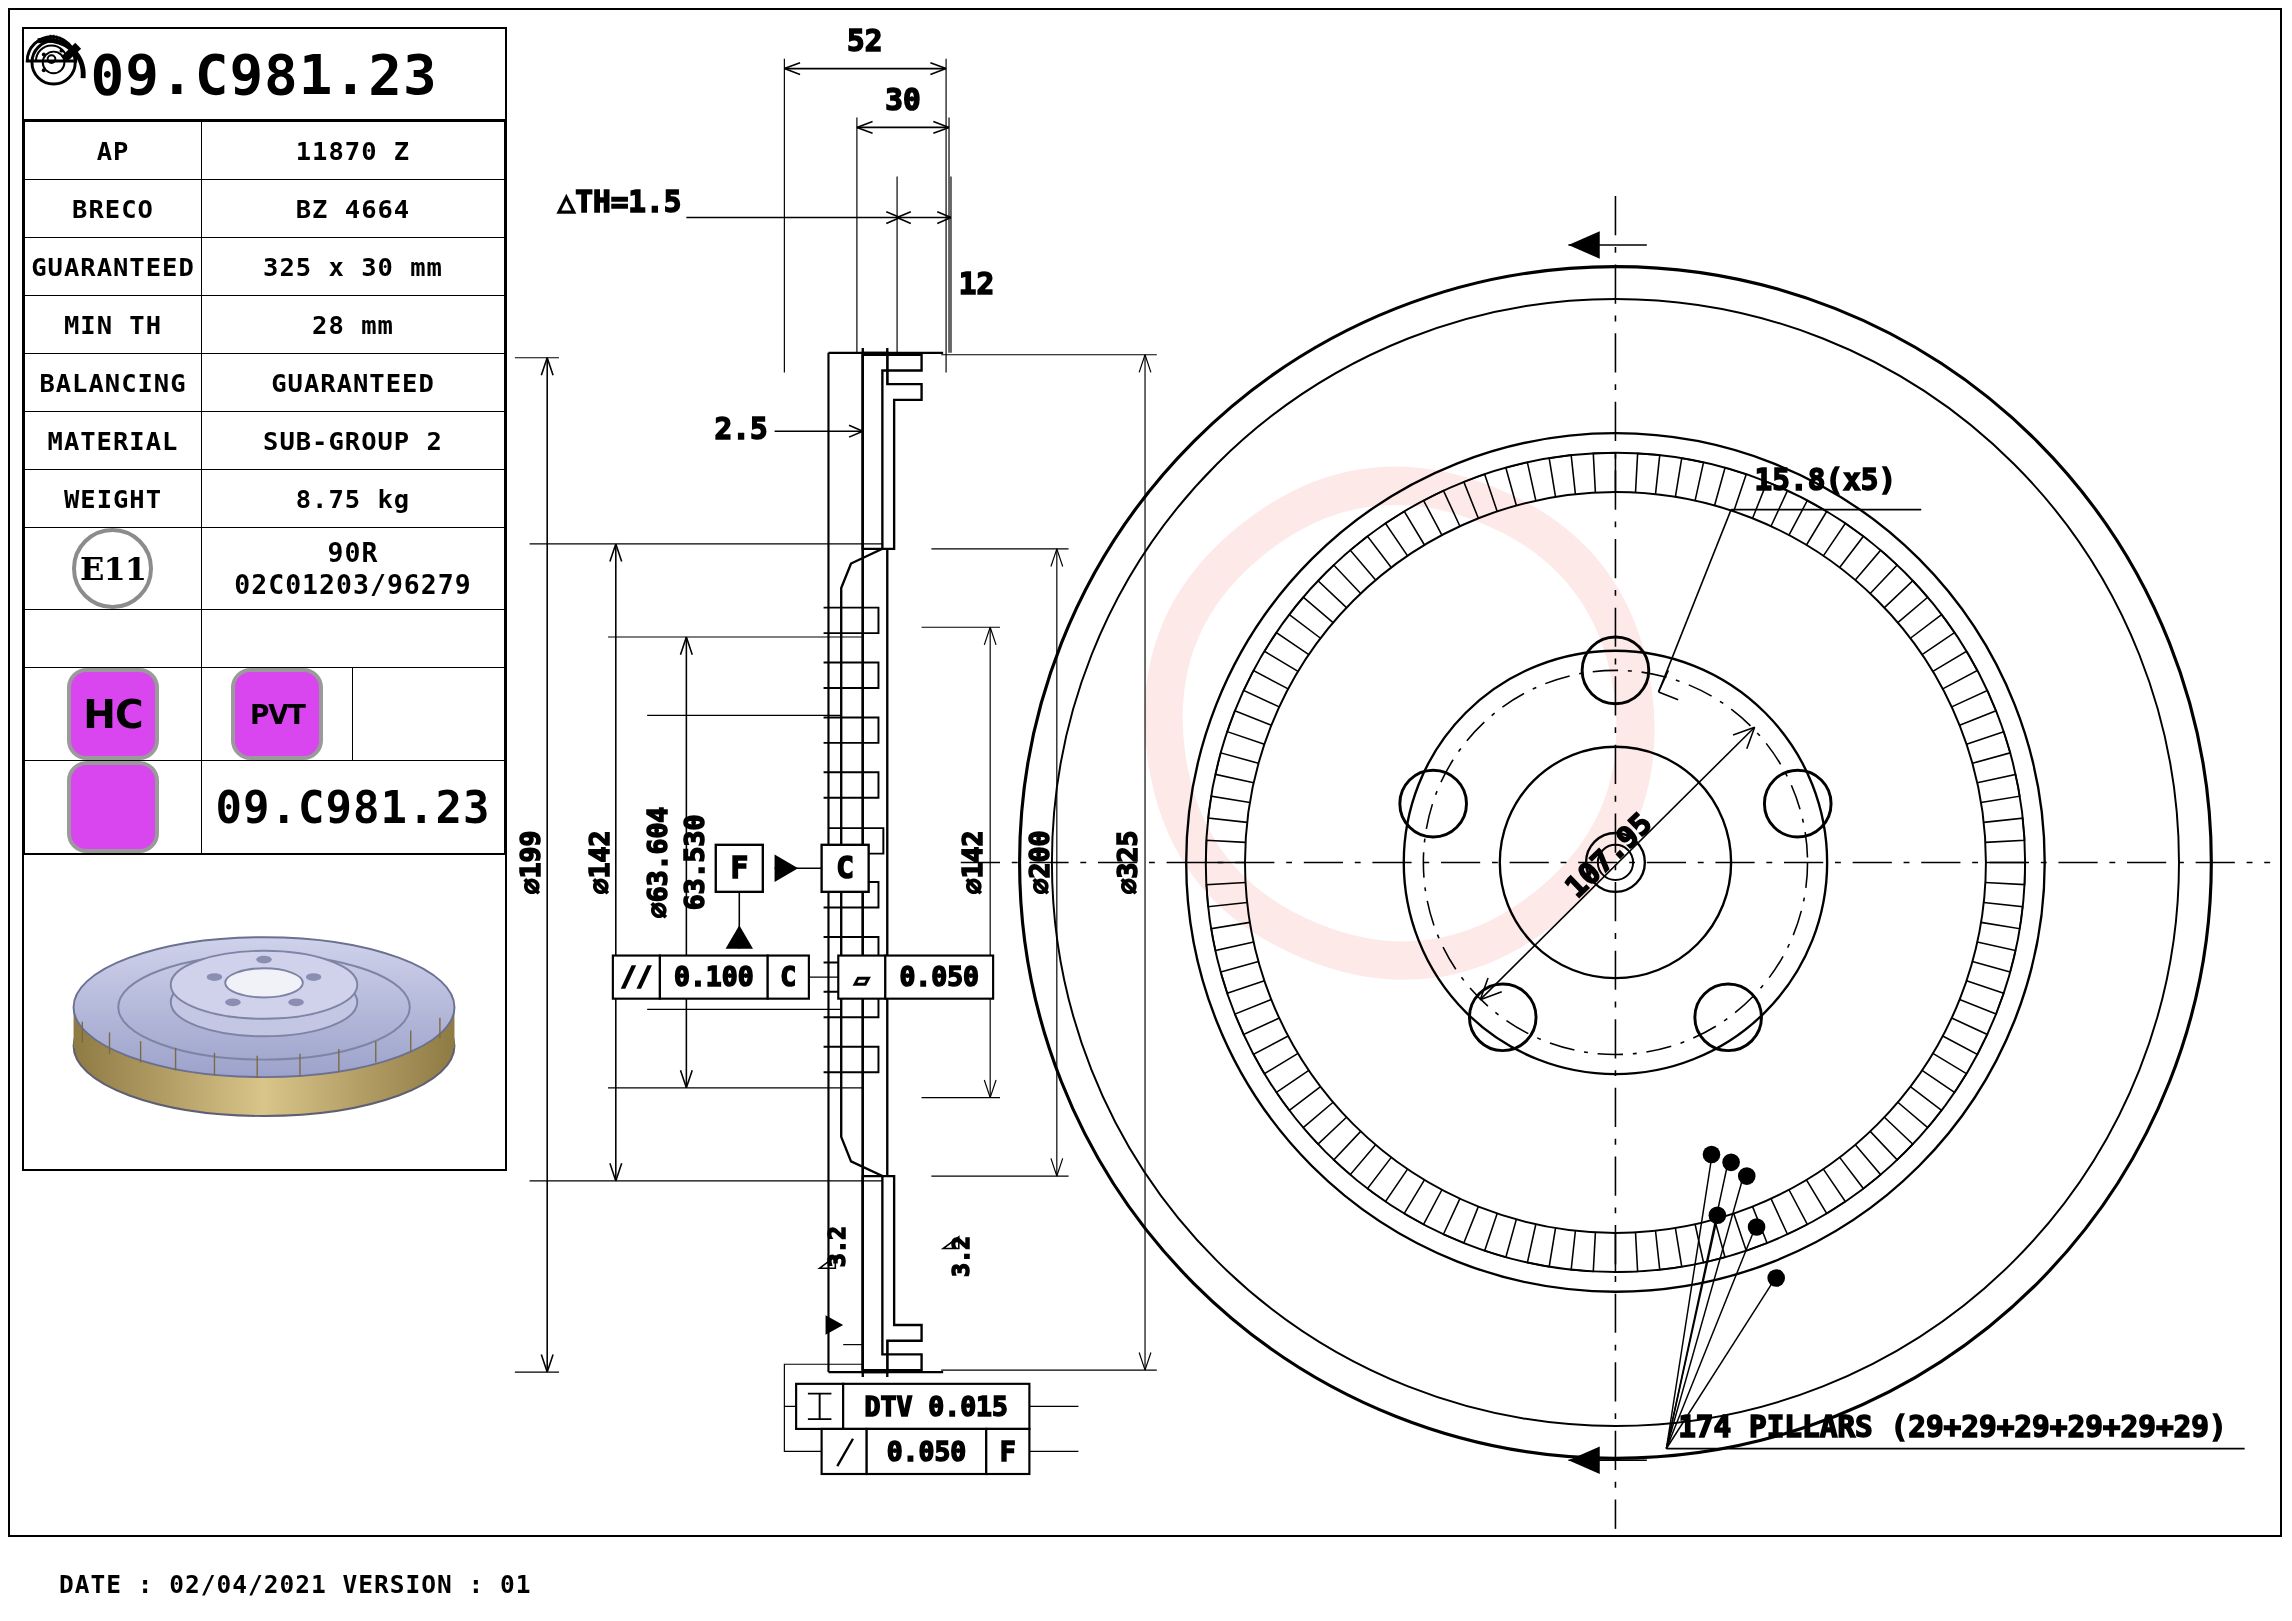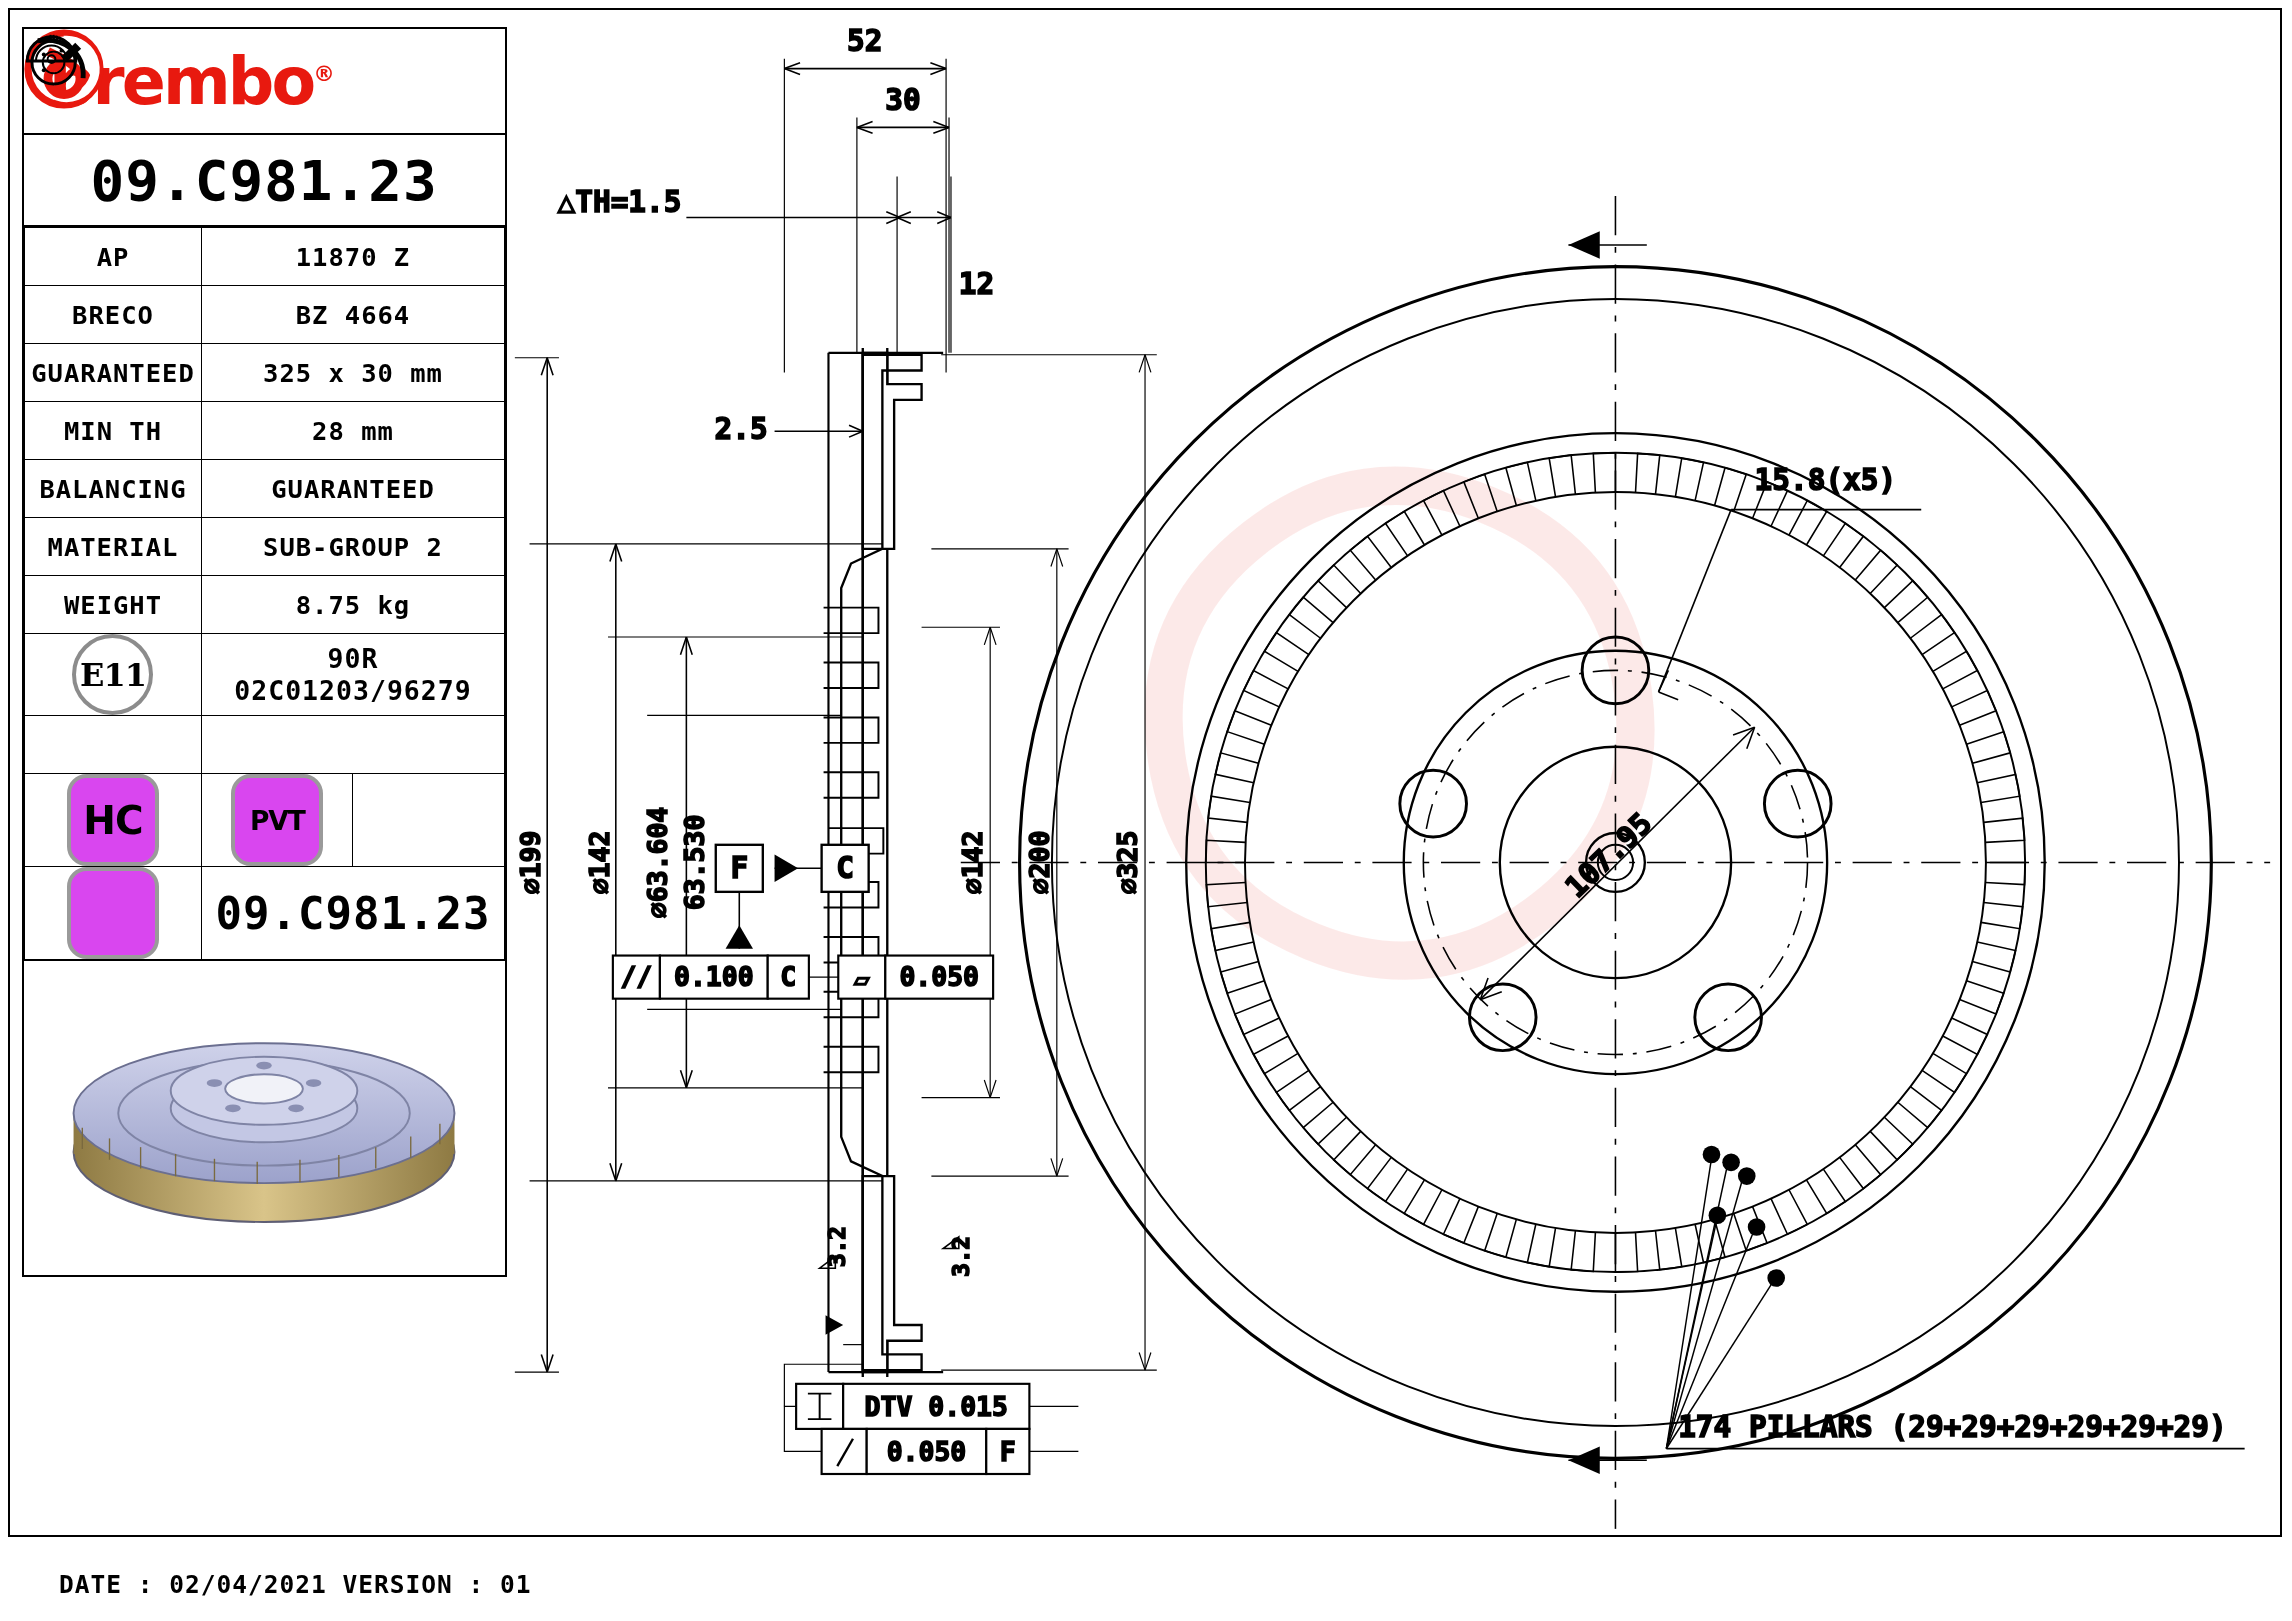--- a/index.html
+++ b/index.html
@@ -114,30 +114,20 @@
 <div class="sheet">
 
   <div class="watermark">
     <div class="wm-text">○</div>
   </div>
 
   <div class="frame"></div>
 
   <div class="panel">
 
-    <div class="logo-cell">
-      <svg class="logo-mark" viewBox="0 0 100 100">
-        <circle cx="50" cy="50" r="45" fill="none" stroke="#e8190f" stroke-width="9"></circle>
-        <path d="M50 14 A36 36 0 1 1 22 68" fill="none" stroke="#fff" stroke-width="11"></path>
-        <path d="M30 28 C55 40 70 48 70 62 A20 20 0 0 1 30 62 A20 20 0 0 1 50 42" fill="none" stroke="#e8190f" stroke-width="11"></path>
-      </svg>
-      <div class="logo-word">
-        <span>brembo</span><span class="logo-reg">®</span>
-      </div>
-    </div>
 
     <div class="code-cell">09.C981.23</div>
 
     <table class="spec">
       <tbody>
         <tr>
           <td class="lbl">AP</td>
           <td class="val">11870 Z</td>
         </tr>
         <tr>

